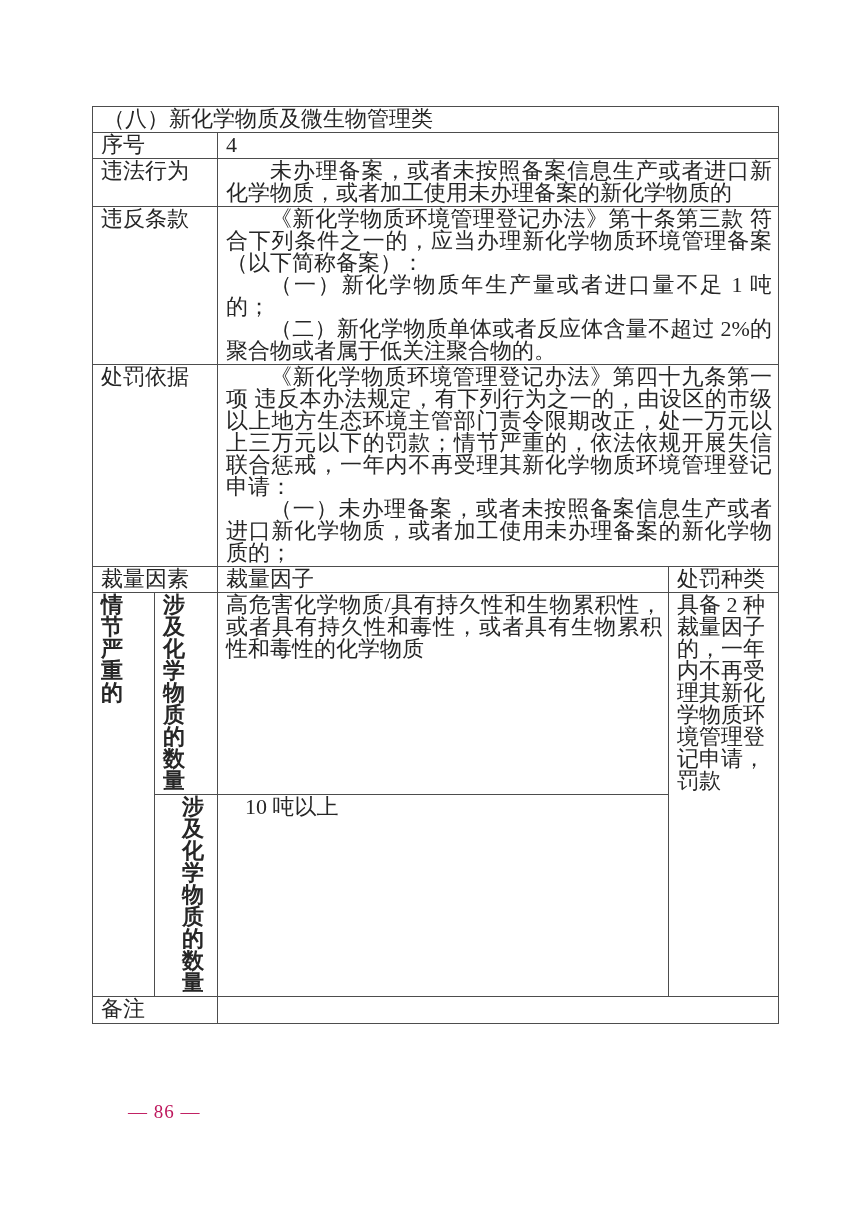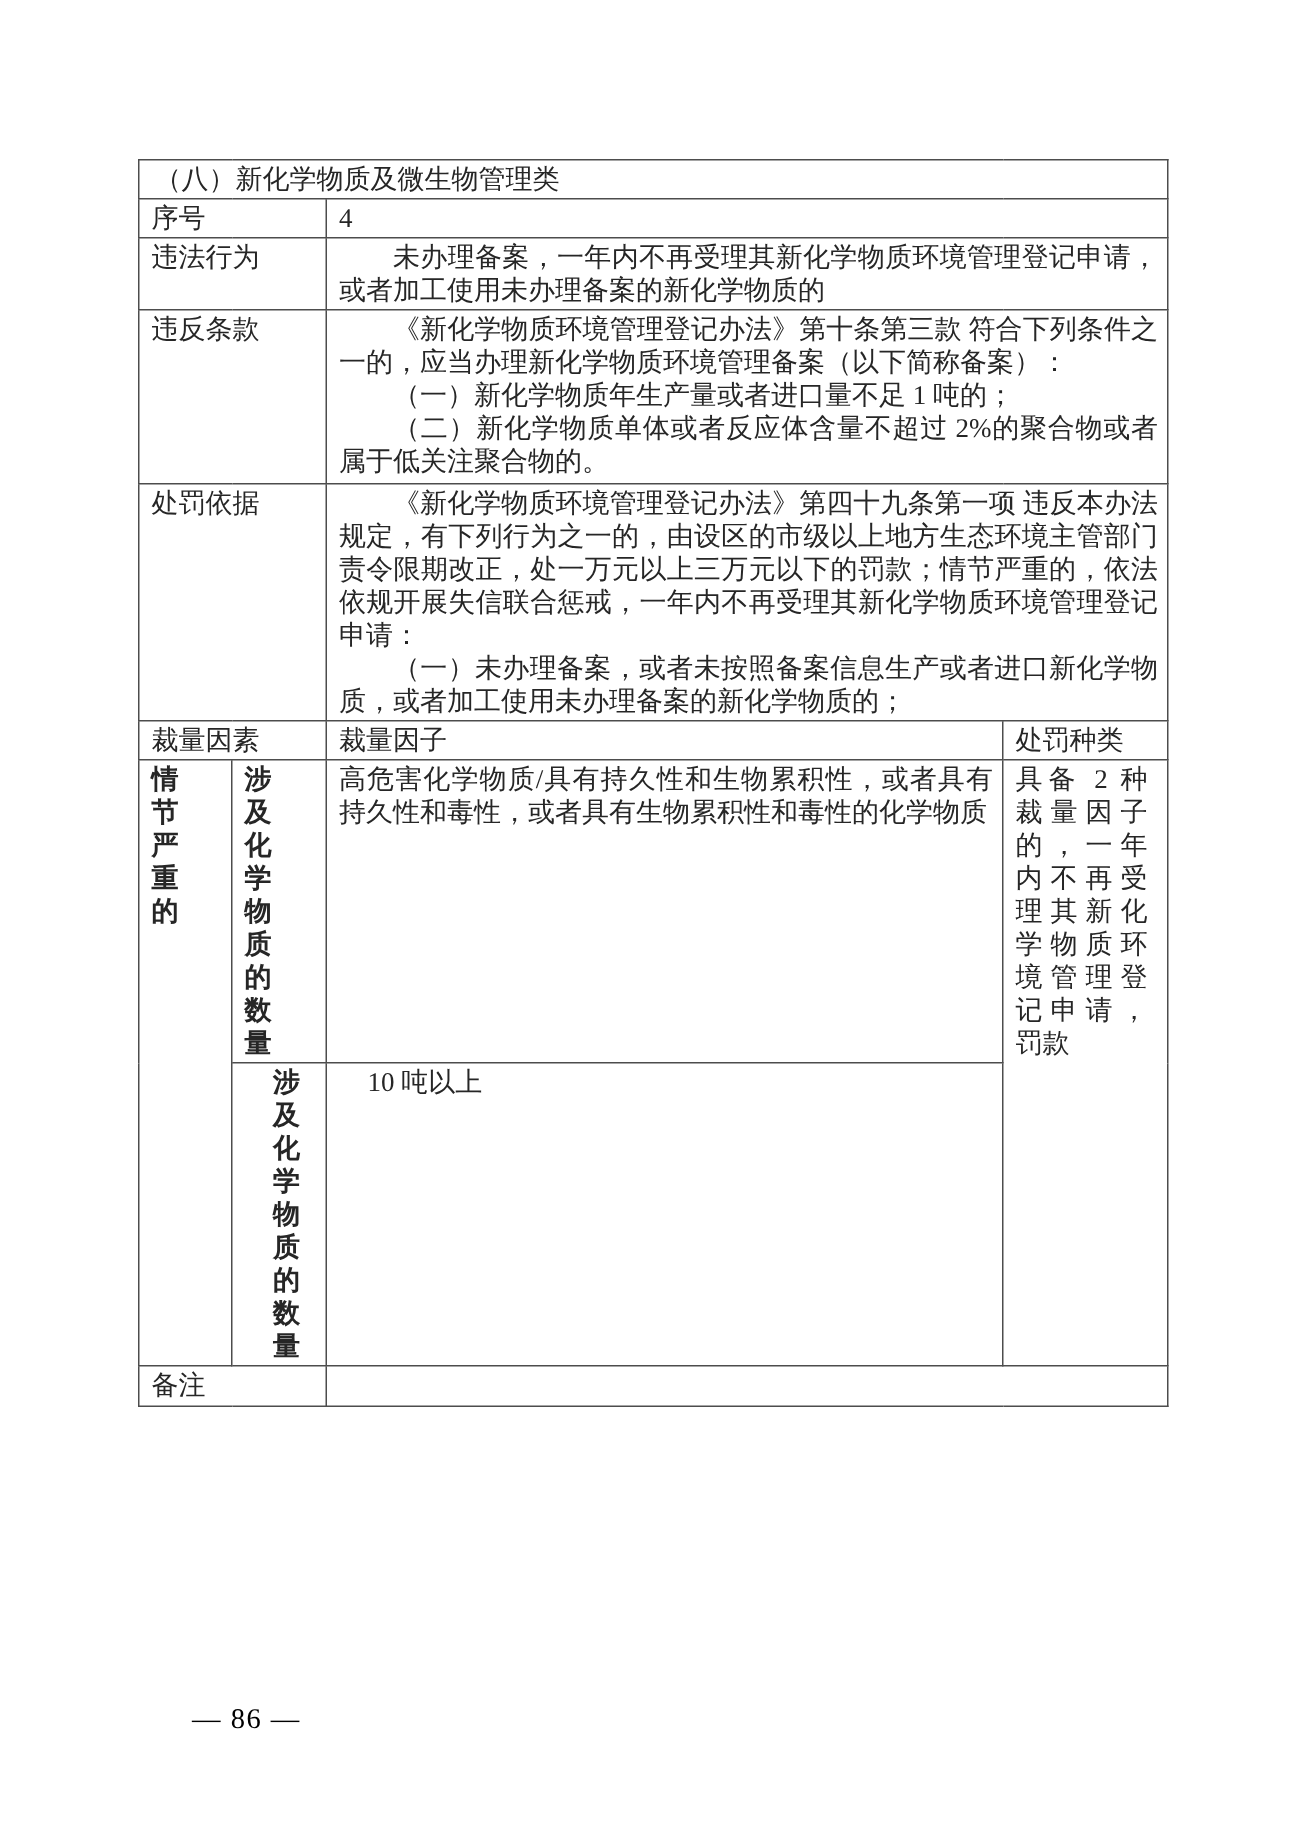--- a/index.html
+++ b/index.html
@@ -14,44 +14,44 @@
     position: absolute;
     left: 92px; top: 106px;
     width: 686px;
     border-collapse: collapse;
     table-layout: fixed;
   }
   .doc-table td {
     border: 1.5px solid #4d4d4d;
     vertical-align: top;
     padding: 1px 6px 2px 8px;
-    font-size: 18px;
+    font-size: 22px;
     line-height: 22px;
     overflow: hidden;
   }
   .para { margin: 0; text-indent: 2em; text-align: justify; word-break: break-all; }
   .para.noindent { text-indent: 0; }
   .label-cell { padding-left: 8px; }
   .narrow { width: 35px; word-break: break-all; font-weight: bold; }
   .pen-narrow { width: 88px; word-break: break-all; text-align: justify; }
   .r-title  td { height: 22px; padding-left: 10px; }
   .r-serial td { height: 22px; }
   .r-illegal td { height: 44px; margin-left: 13px; }
   .r-clause td { height: 112px; }
   .r-basis  td { height: 134px; }
   .r-dheader td { height: 22px; font-family: Liberation Serif, serif; }
   .r-sub1 td { height: 109px; }
   .r-sub2 td { height: 109px; padding-left: 27px; }
   .r-remark td { height: 23px; }
   .footer {
     position: absolute;
-    left: 128px; top: 1136px;
+    left: 128px; top: 1101px;
     font-size: 19px;
     letter-spacing: 1px;
-    color: #000000;
+    color: #be185d;
   }
 </style>
 </head>
 <body>
 
 <div class="page">
 
   <table class="doc-table">
     <colgroup>
       <col style="width:62px">
@@ -65,21 +65,21 @@
       </tr>
 
       <tr class="r-serial">
         <td colspan="2" class="label-cell">序号</td>
         <td colspan="2">4</td>
       </tr>
 
       <tr class="r-illegal">
         <td colspan="2" class="label-cell">违法行为</td>
         <td colspan="2">
-          <p class="para">未办理备案，一年内不再受理其新化学物质环境管理登记申请，或者加工使用未办理备案的新化学物质的</p>
+          <p class="para">未办理备案，或者未按照备案信息生产或者进口新化学物质，或者加工使用未办理备案的新化学物质的</p>
         </td>
       </tr>
 
       <tr class="r-clause">
         <td colspan="2" class="label-cell">违反条款</td>
         <td colspan="2">
           <p class="para">《新化学物质环境管理登记办法》第十条第三款 符合下列条件之一的，应当办理新化学物质环境管理备案（以下简称备案）：</p>
           <p class="para">（一）新化学物质年生产量或者进口量不足 1 吨的；</p>
           <p class="para">（二）新化学物质单体或者反应体含量不超过 2%的聚合物或者属于低关注聚合物的。</p>
         </td>

